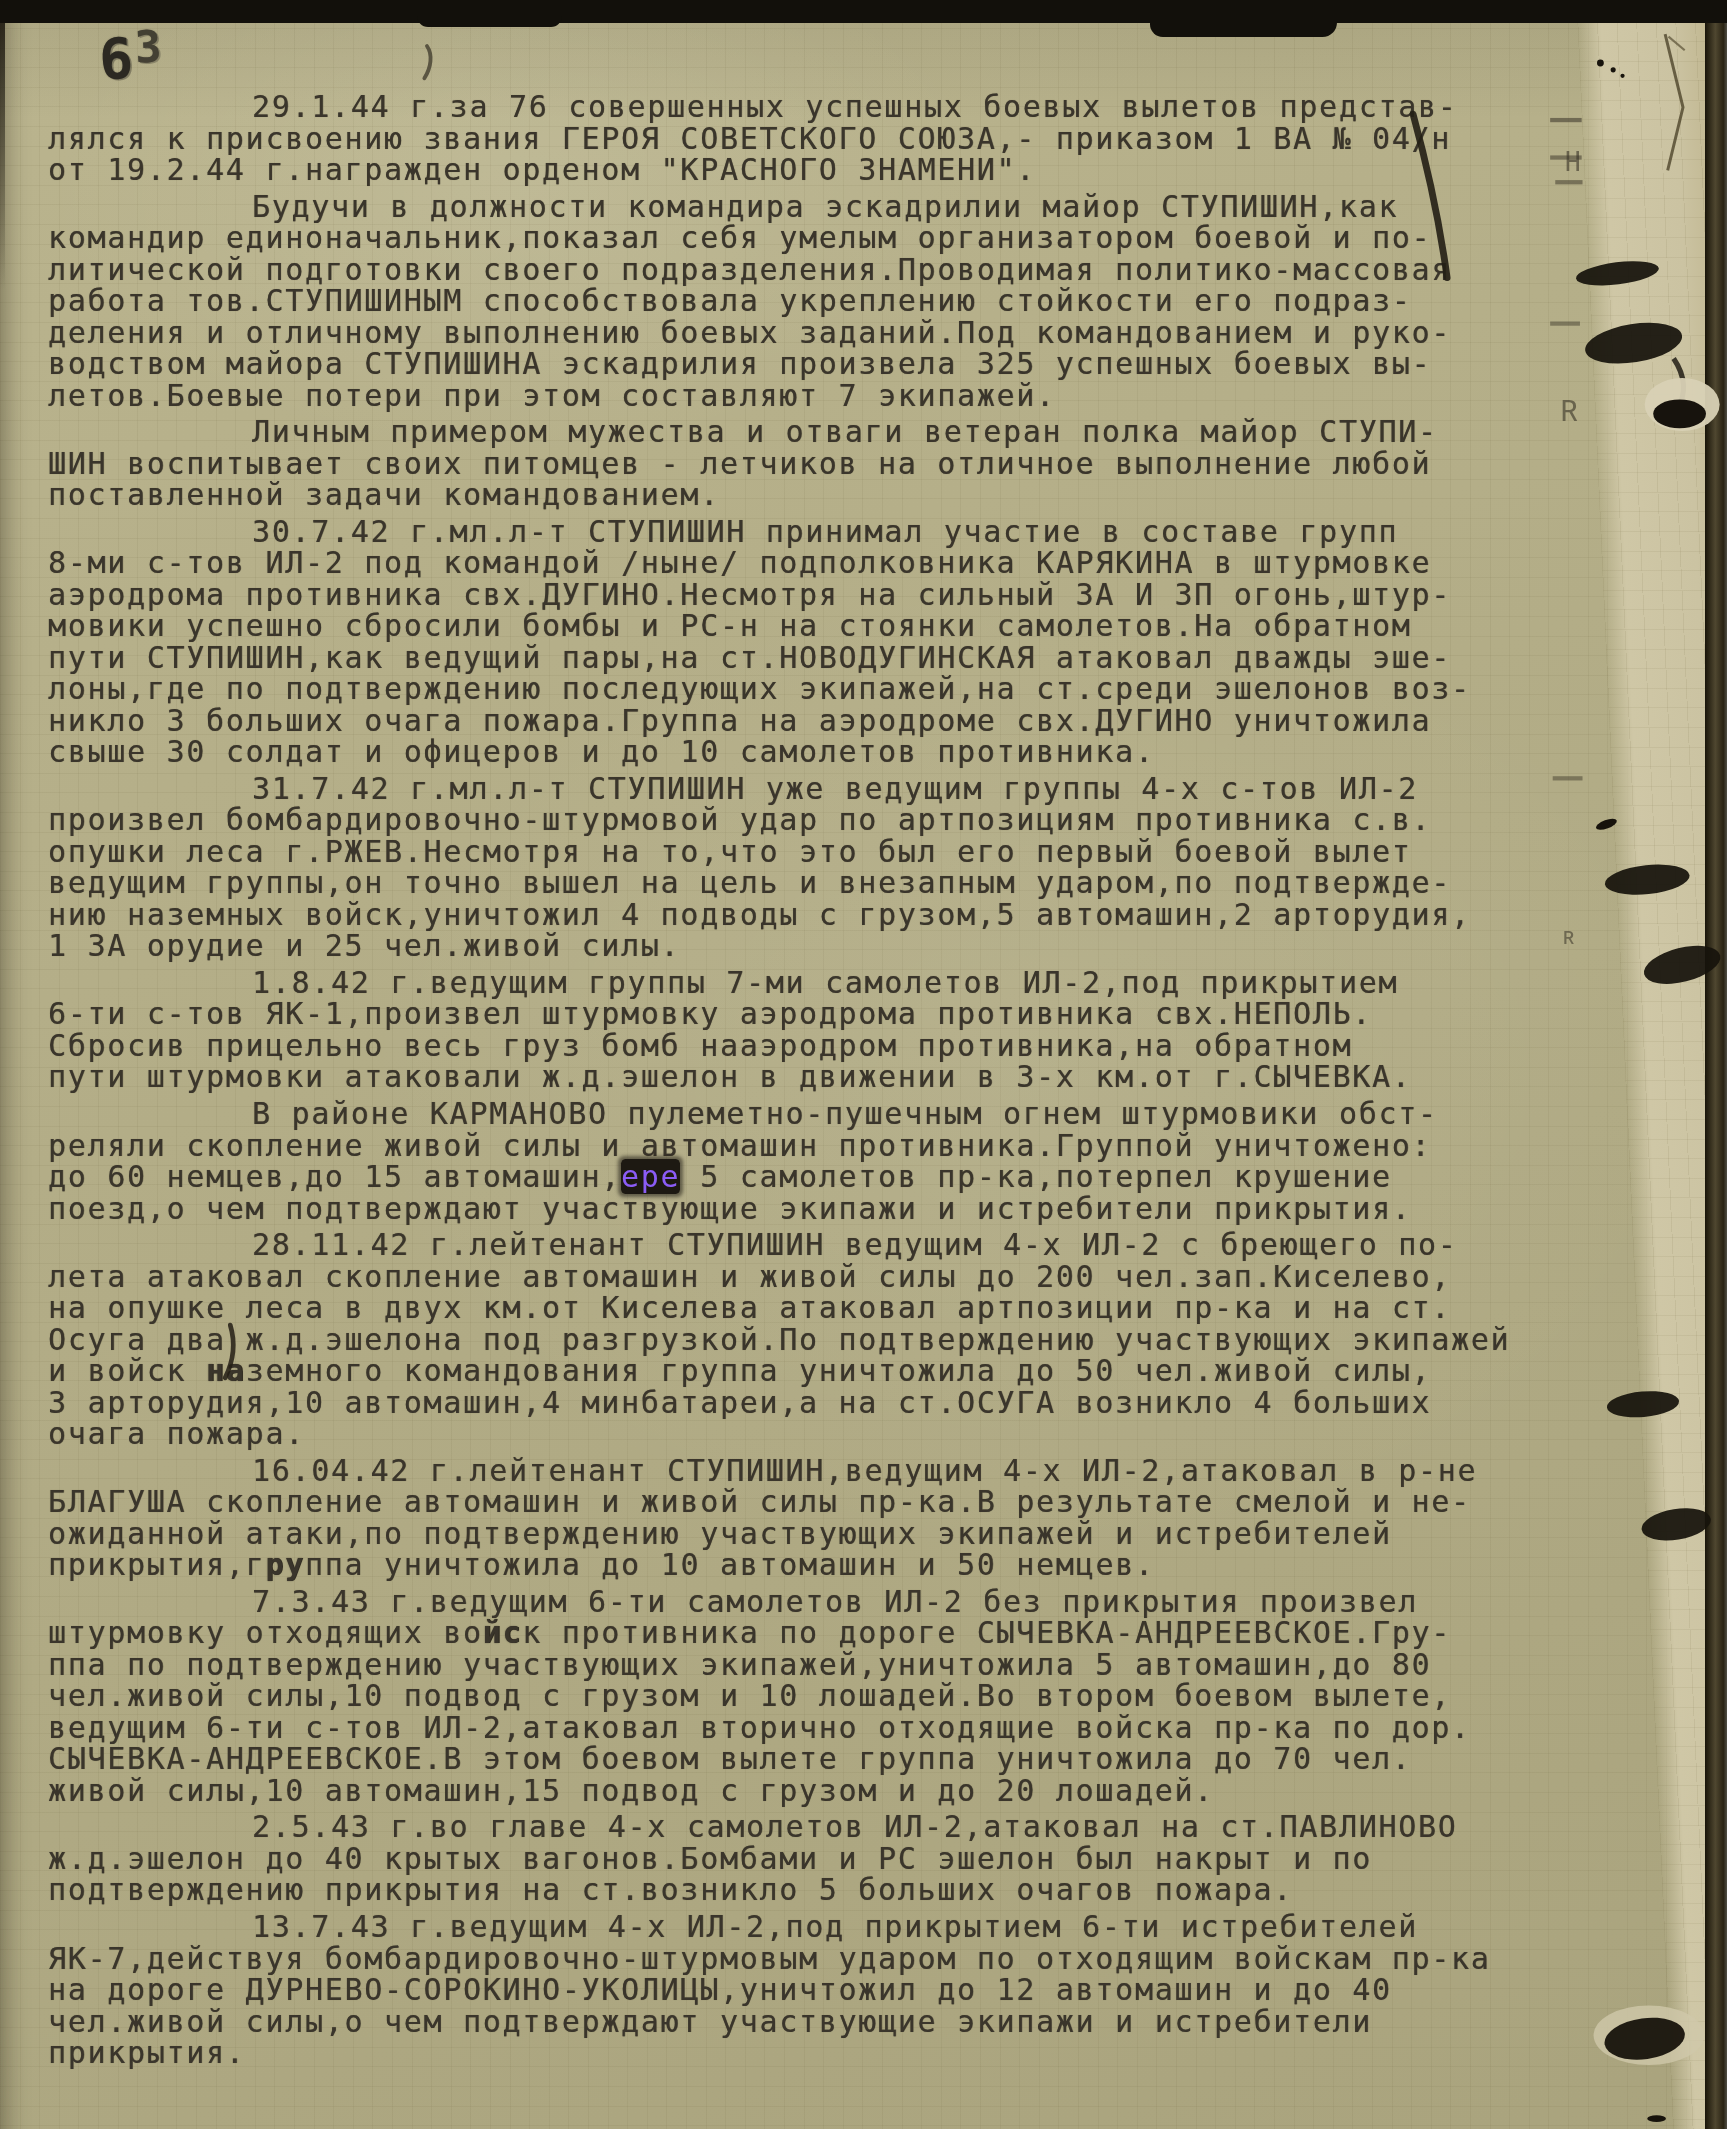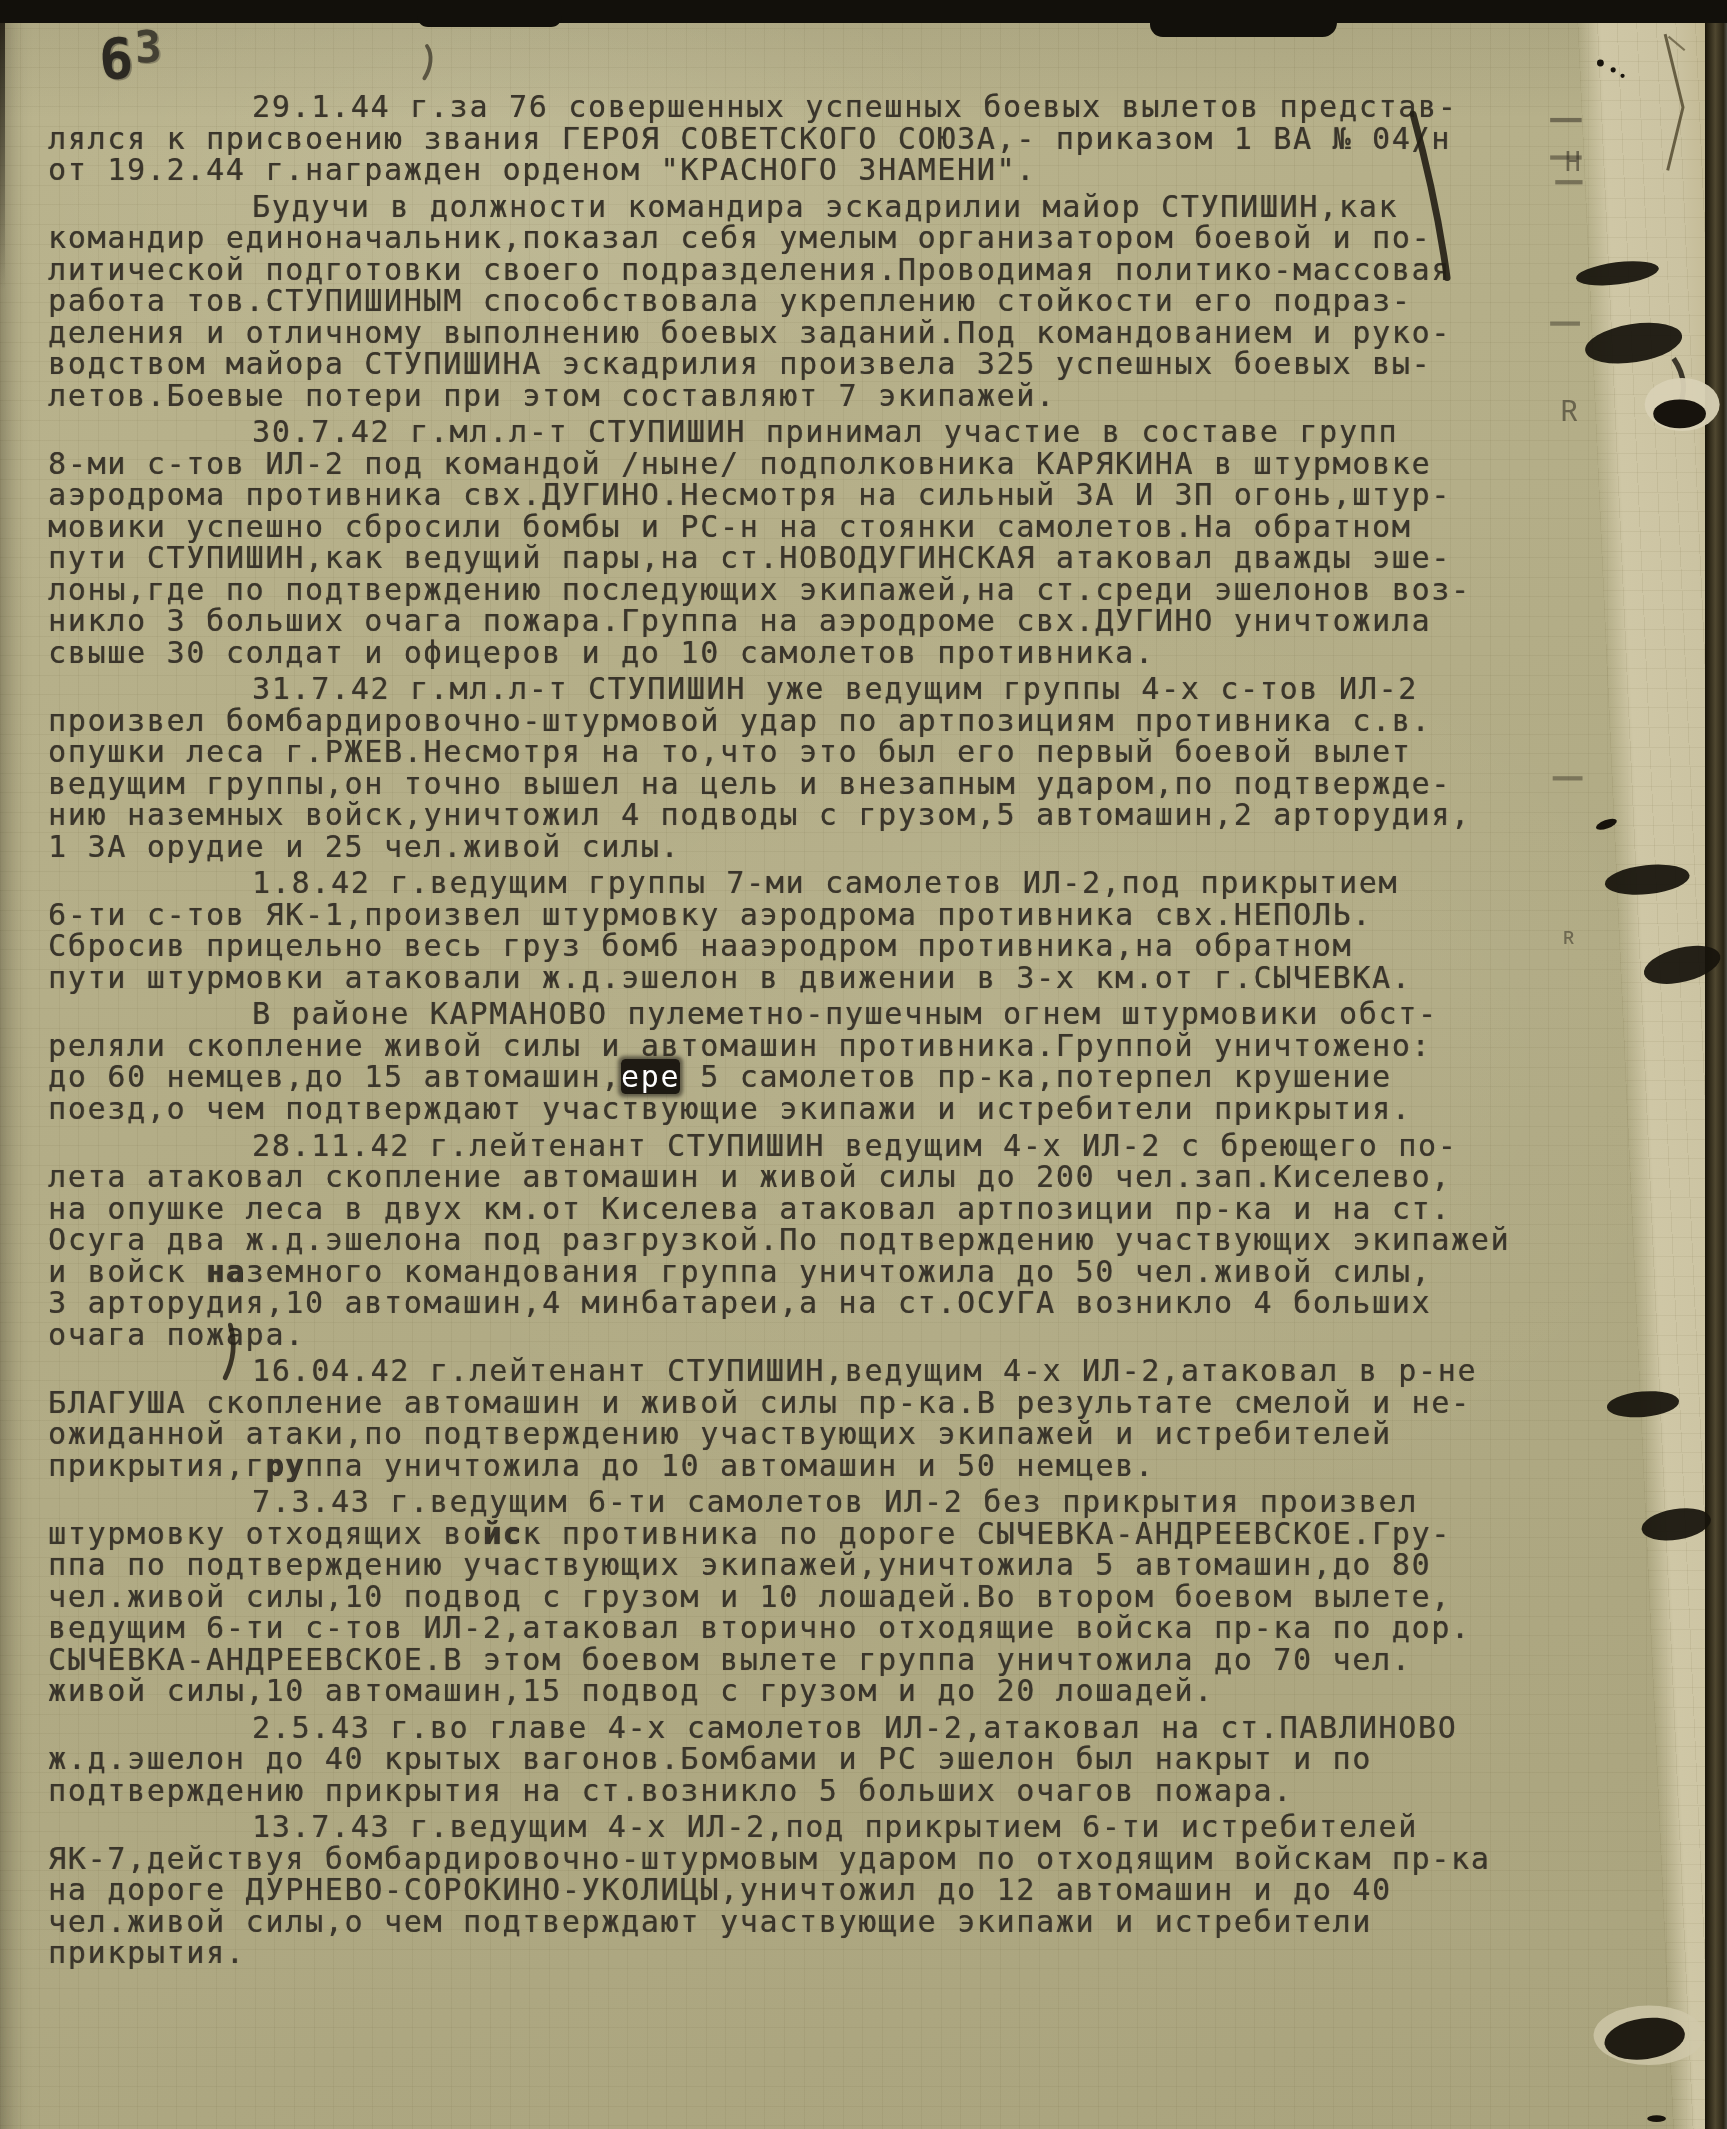--- a/index.html
+++ b/index.html
@@ -53,21 +53,21 @@
     font-size:30px;line-height:31.5px;letter-spacing:1.7px;
     color:#3a352b;
   }
   .doc p{
     margin:0 0 5.1px 0;
     text-indent:204px;
     white-space:pre-line;
     text-shadow:0.4px 0.4px 0 rgba(45,40,30,.38), 0 0 0.9px rgba(45,40,30,.32);
   }
   .doc .blot{
-    background:#1d1912;color:#ffffff;
+    background:#1d1912;color:#8b5cf6;
     box-shadow:0 0 3.8px 2.1px rgba(29,25,18,.55);
     border-radius:4.3px;
   }
   .doc .overtype{
     font-weight:bold;
     text-shadow:0.9px 0 0 rgba(30,26,18,.85), 0 0 1.3px rgba(30,26,18,.65);
     margin-top:12px;
   }
   .artifacts{position:absolute;inset:0;z-index:30;pointer-events:none;}
 </style>
@@ -88,20 +88,23 @@
       <p><span class="normal">29.1.44 г.за 76 совершенных успешных боевых вылетов представ-
 лялся к присвоению звания ГЕРОЯ СОВЕТСКОГО СОЮЗА,- приказом 1 ВА № 04/н
 от 19.2.44 г.награжден орденом "КРАСНОГО ЗНАМЕНИ".</span></p>
       <p><span class="normal">Будучи в должности командира эскадрилии майор СТУПИШИН,как
 командир единоначальник,показал себя умелым организатором боевой и по-
 литической подготовки своего подразделения.Проводимая политико-массовая
 работа тов.СТУПИШИНЫМ способствовала укреплению стойкости его подраз-
 деления и отличному выполнению боевых заданий.Под командованием и руко-
 водством майора СТУПИШИНА эскадрилия произвела 325 успешных боевых вы-
 летов.Боевые потери при этом составляют 7 экипажей.</span></p>
+      <p><span class="normal">Личным примером мужества и отваги ветеран полка майор СТУПИ-
+ШИН воспитывает своих питомцев - летчиков на отличное выполнение любой
+поставленной задачи командованием.</span></p>
       <p><span class="normal">30.7.42 г.мл.л-т СТУПИШИН принимал участие в составе групп
 8-ми с-тов ИЛ-2 под командой /ныне/ подполковника КАРЯКИНА в штурмовке
 аэродрома противника свх.ДУГИНО.Несмотря на сильный ЗА И ЗП огонь,штур-
 мовики успешно сбросили бомбы и РС-н на стоянки самолетов.На обратном
 пути СТУПИШИН,как ведущий пары,на ст.НОВОДУГИНСКАЯ атаковал дважды эше-
 лоны,где по подтверждению последующих экипажей,на ст.среди эшелонов воз-
 никло 3 больших очага пожара.Группа на аэродроме свх.ДУГИНО уничтожила
 свыше 30 солдат и офицеров и до 10 самолетов противника.</span></p>
       <p><span class="normal">31.7.42 г.мл.л-т СТУПИШИН уже ведущим группы 4-х с-тов ИЛ-2
 произвел бомбардировочно-штурмовой удар по артпозициям противника с.в.

